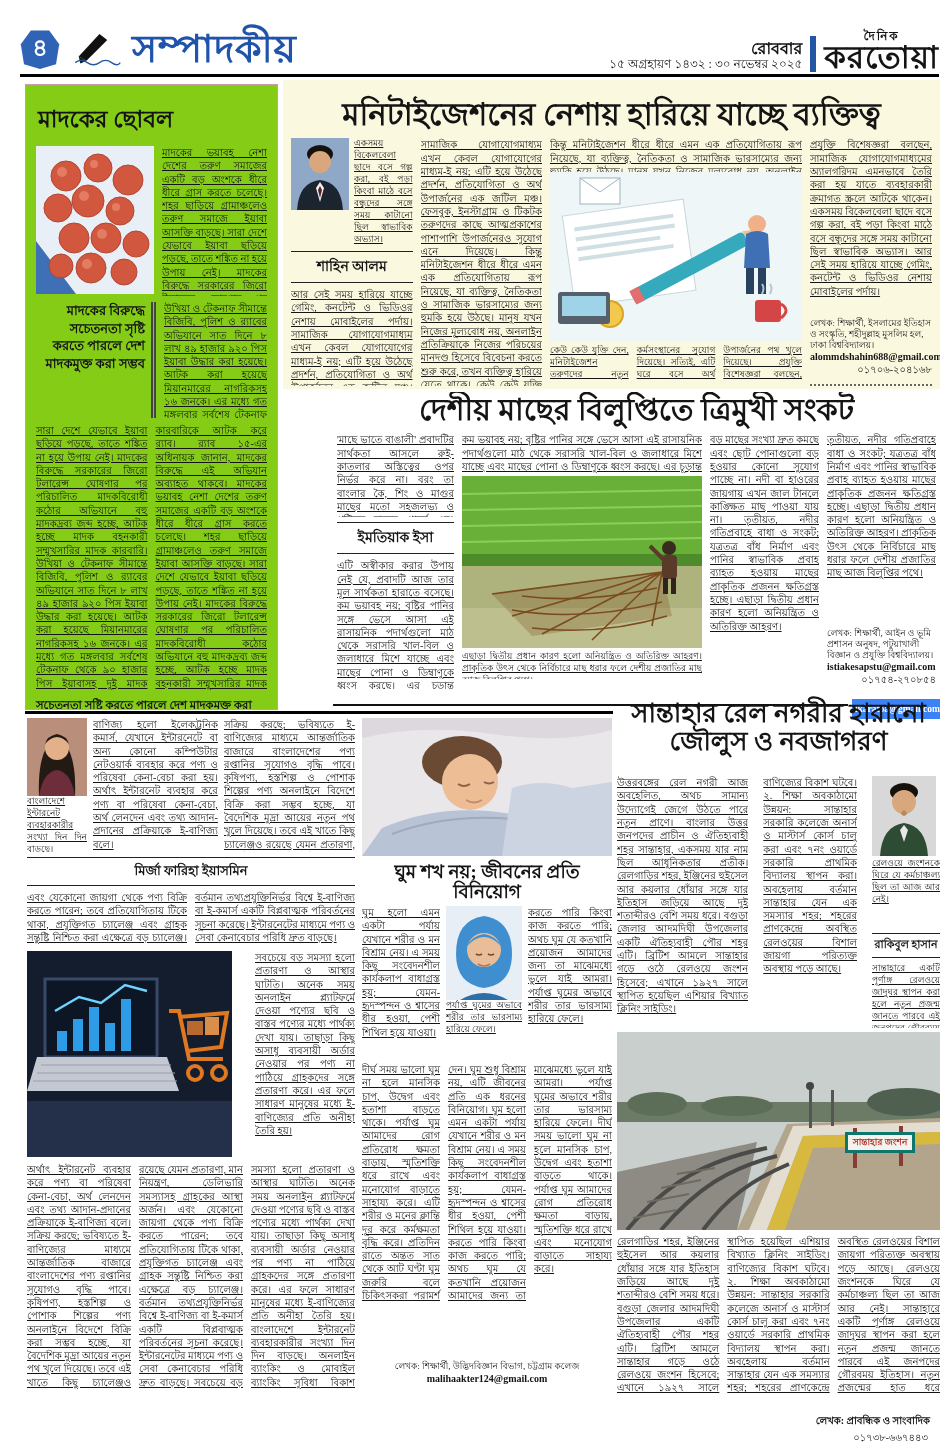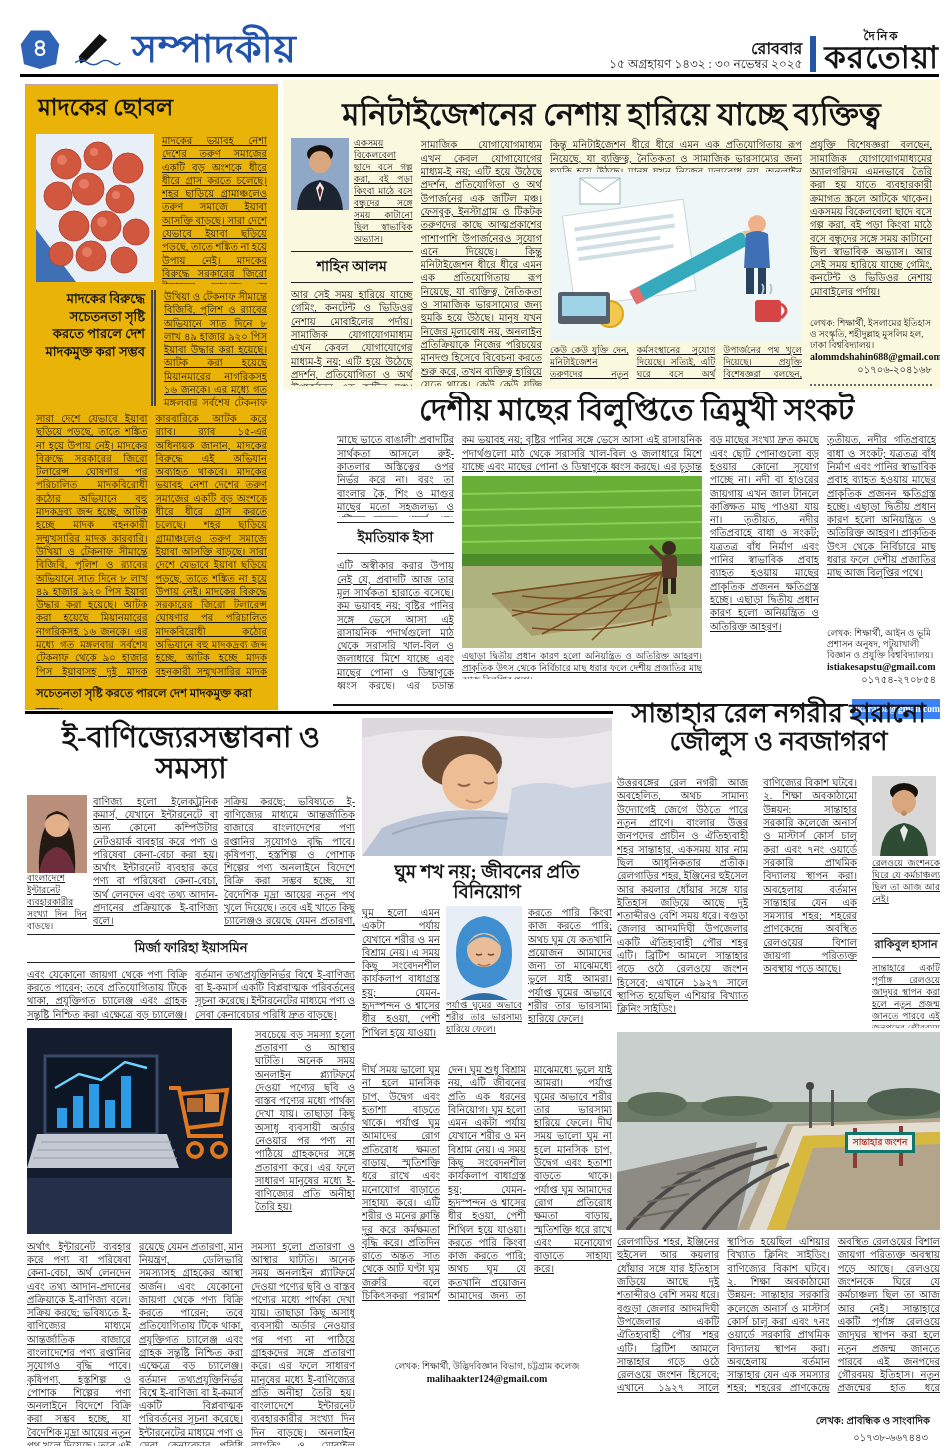--- a/index.html
+++ b/index.html
@@ -29,21 +29,21 @@
   .namebox{border-top:1.5px solid #222;border-bottom:1.5px solid #222;text-align:center;
            font-weight:bold;font-size:14px;padding:3px 0;margin:5px 0;}
   .namebox.sm{font-size:11px;padding:2px 0;}
   .headline{font-weight:bold;text-align:center;line-height:1.08;margin:0;}
   .credit{font-size:9px;line-height:1.25;margin-top:3px;}
   .email{font-weight:bold;font-size:10px;}
   .phone{font-size:10px;text-align:right;}
   .dotted{border-top:2px dotted #666;margin-top:5px;height:0;}
   
   .drug-box{position:absolute;left:25px;top:84px;width:253px;height:626px;box-sizing:border-box;
-            background:#eab308;border:1px solid #c79fab;padding:4px 10px;overflow:hidden;}
+            background:#84cc16;border:1px solid #c79fab;padding:16px 10px;overflow:hidden;}
   .drug-box h2{font-size:23px;margin:0 0 6px 2px;font-weight:bold;}
   .drug-top{display:flex;gap:8px;height:150px;}
   .drug-mid{display:flex;gap:8px;margin-top:6px;height:116px;}
   .pullquote{width:120px;font-weight:bold;font-size:13px;line-height:1.35;text-align:right;
              border-right:5px double #444;padding-right:6px;box-sizing:border-box;}
   .drug-cols{margin-top:6px;height:268px;}
   .drug-close{font-weight:bold;font-size:11.5px;margin-top:5px;}
   
   .mon{position:absolute;left:283px;top:80px;width:657px;height:309px;box-sizing:border-box;
        background:#fbf8e0;padding:16px 8px;overflow:hidden;}
@@ -275,21 +275,20 @@
         <div class="phone">০১৭৫৪-২৭০৮৫৪</div>
       </div>
     </div>
   </div>
 
   <div class="sep2"></div>
   <div class="sep1"></div>
   <div class="blackbox">dkaratoa@gmail.com</div>
 
   <div class="ec">
-    <h1 class="headline">ই-বাণিজ্যেরসম্ভাবনা ও সমস্যা</h1>
     <div class="ec-row1">
       <div style="width:60px;display:flex;flex-direction:column;">
         <span>
           <svg class="photo" width="60" height="78" viewBox="0 0 60 78">
             <rect width="60" height="78" fill="#b98f7c"></rect>
             <path d="M12 78 Q10 30 30 18 Q50 30 48 78 Z" fill="#241a14"></path>
             <circle cx="30" cy="30" r="12" fill="#e3b08a"></circle>
             <path d="M18 26 Q30 12 42 26 Q40 18 30 16 Q20 18 18 26" fill="#241a14"></path>
             <path d="M12 78 Q16 54 30 52 Q44 54 48 78 Z" fill="#6e2d3a"></path>
           </svg>

